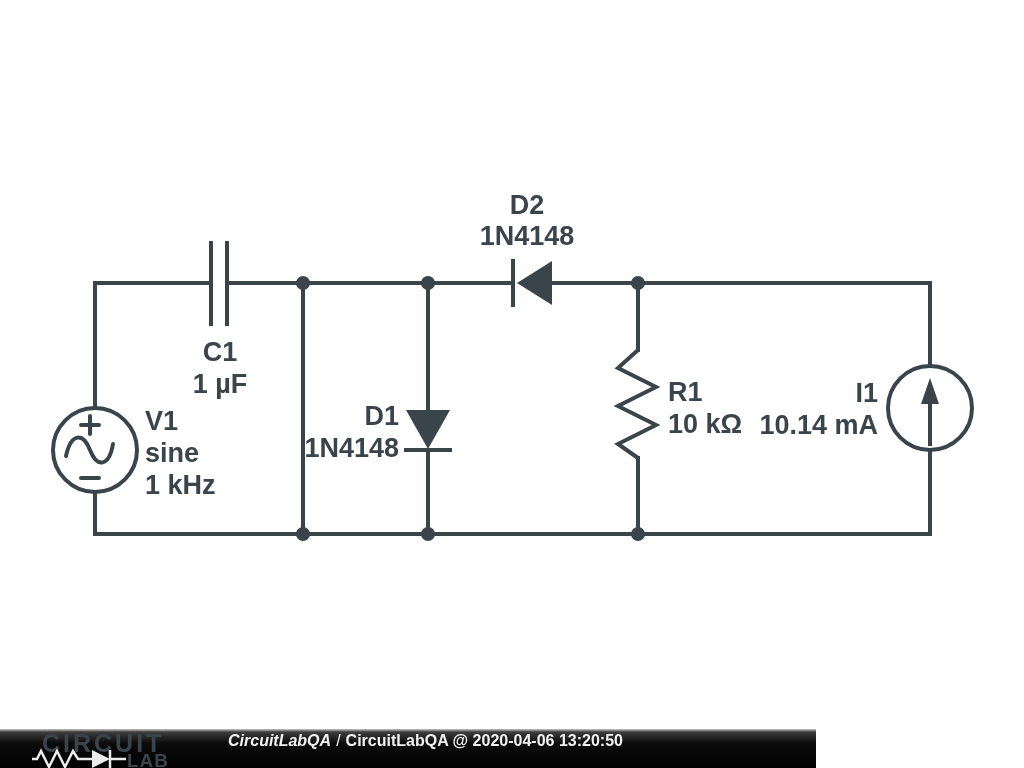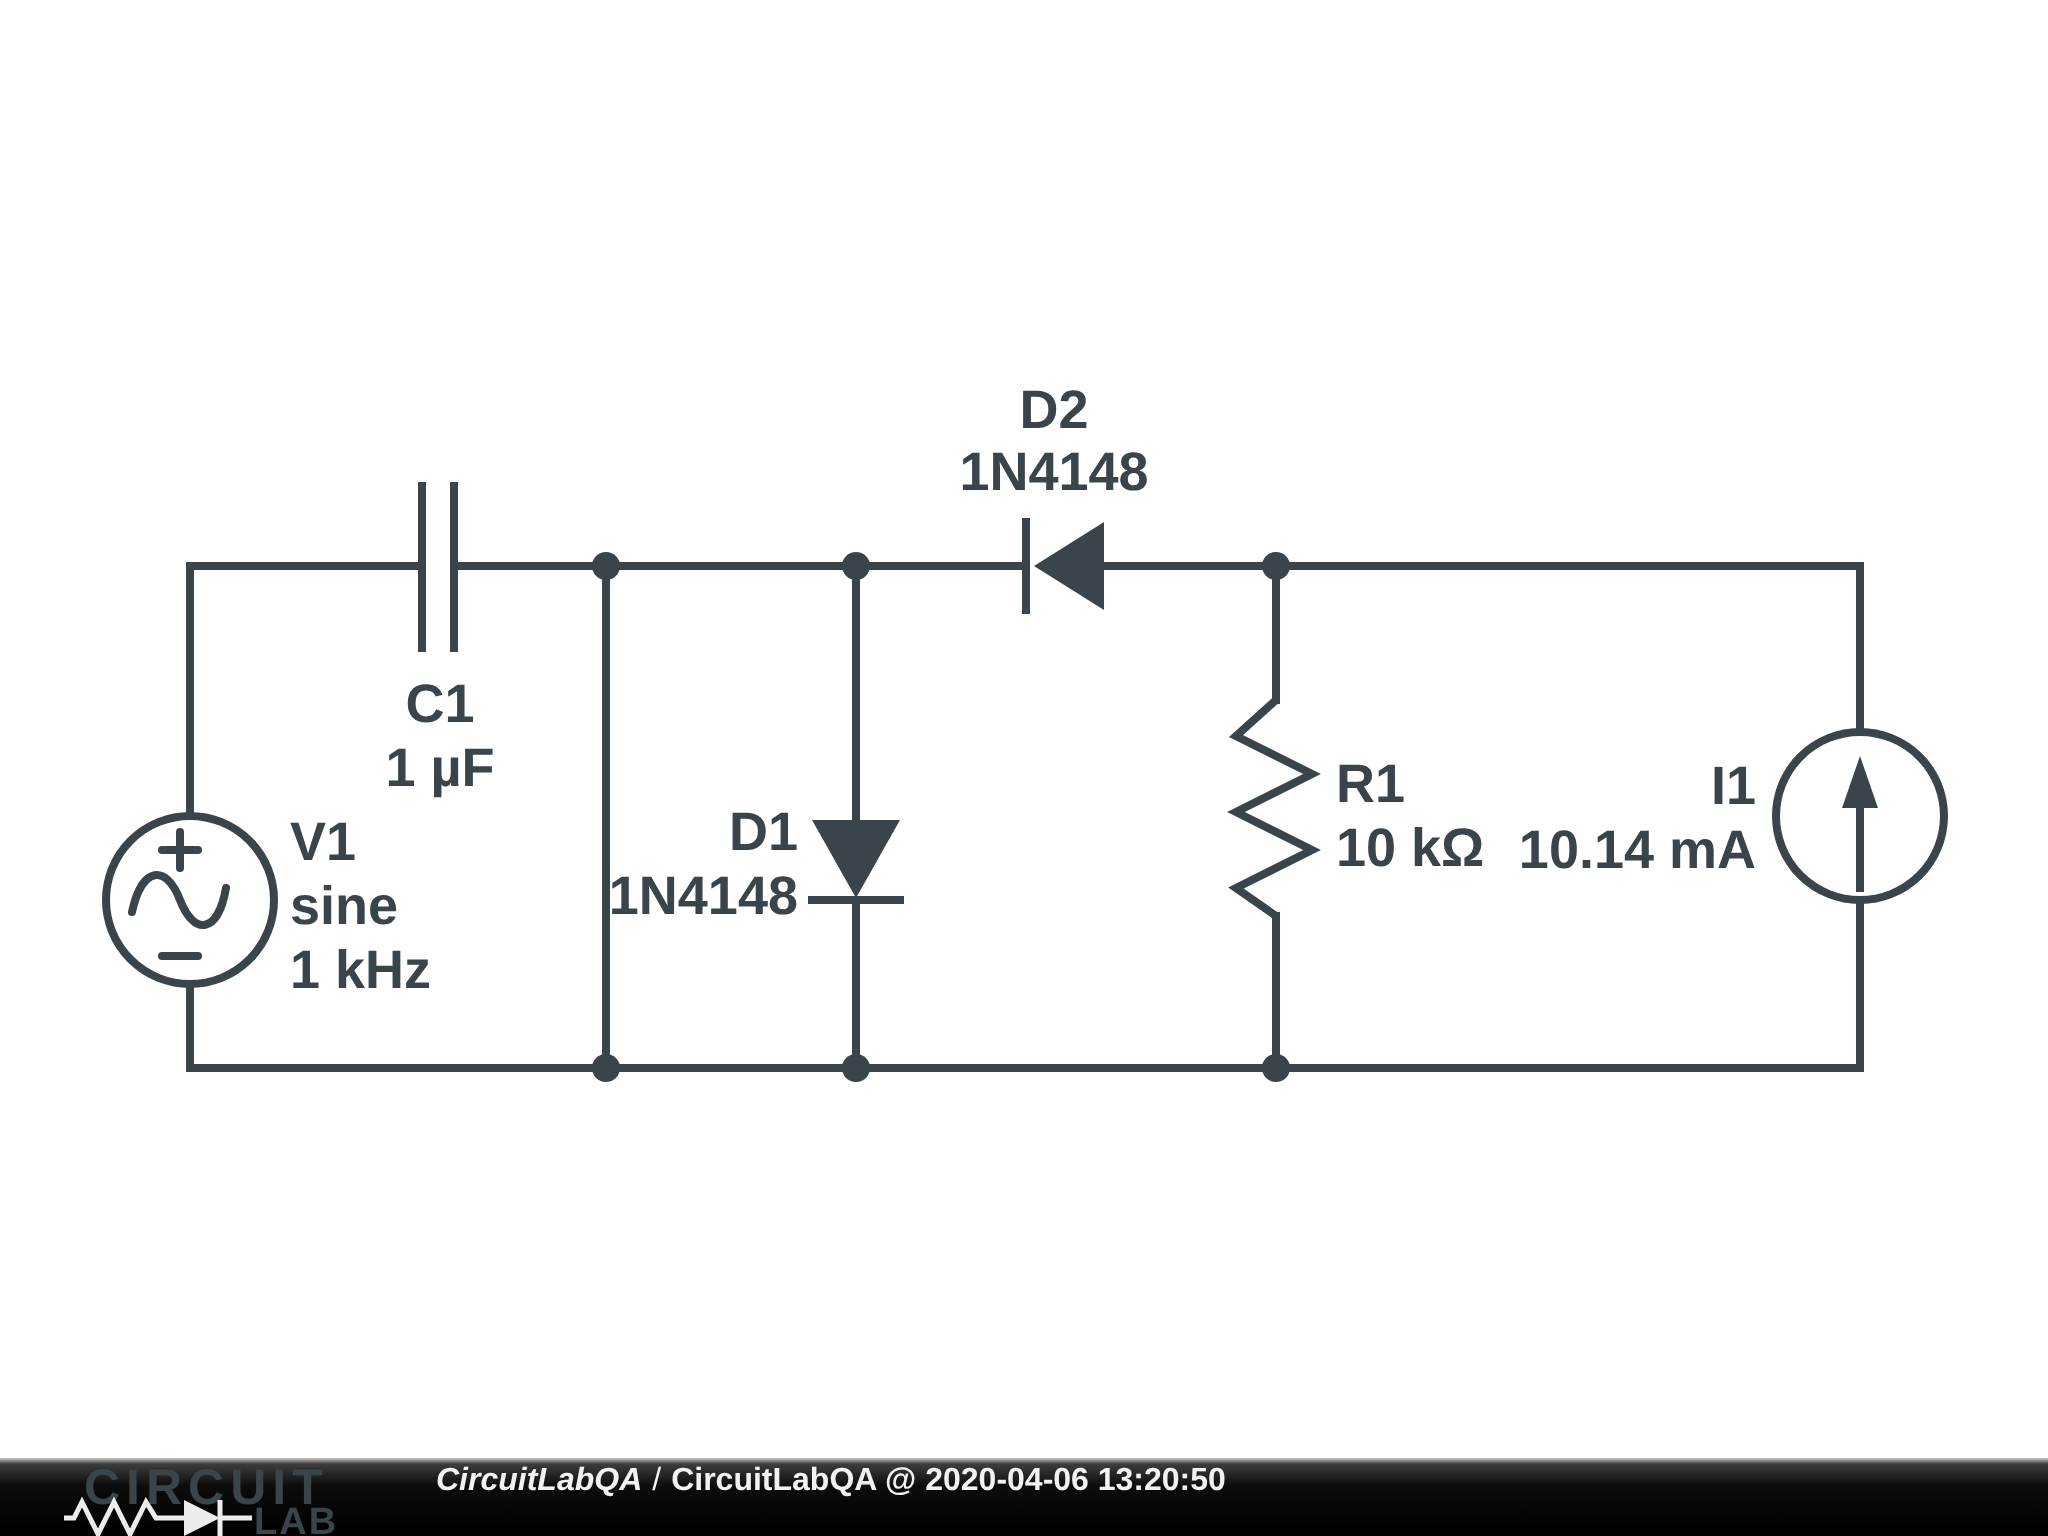--- a/index.html
+++ b/index.html
@@ -8,26 +8,26 @@
     position: relative; width: 1024px; height: 768px; background: #ffffff;
     font-family: "Liberation Sans", sans-serif;
   }
   svg text {
     font-family: "Liberation Sans", sans-serif;
     font-weight: bold;
     fill: #3a444b;
   }
   .clabel { font-size: 27px; }
   .footer {
-    position: absolute; left: 0; top: 729px; width: 1024px; height: 39px;
+    position: absolute; left: 0; top: 729px; width: 816px; height: 39px;
     background: linear-gradient(180deg, #c9c9c9 0px, #3d3d3d 3px, #0c0c0c 14px, #000000 100%);
   }
   .logo-svg { position: absolute; left: 30px; top: 1px; }
   .credits {
-    position: absolute; left: 218px; top: 3px;
+    position: absolute; left: 228px; top: 3px;
     color: #f2f2f2; font-size: 16px; line-height: 18px;
     font-family: "Liberation Sans", sans-serif;
   }
   .credits .author { font-style: italic; font-weight: bold; }
   .credits .sep { margin: 0 5px; font-weight: normal; }
   .credits .title { font-weight: bold; }
   .credits .url-line { font-weight: normal; }
 </style>
 </head>
 <body>

